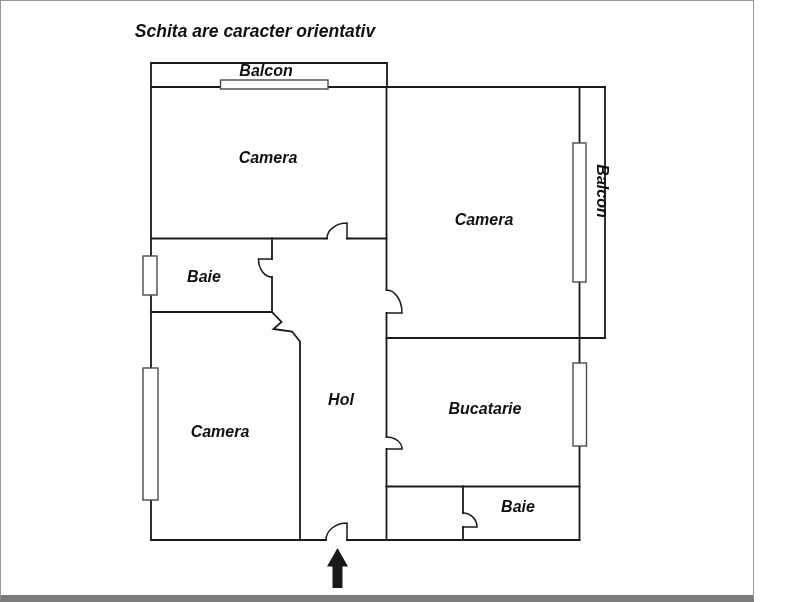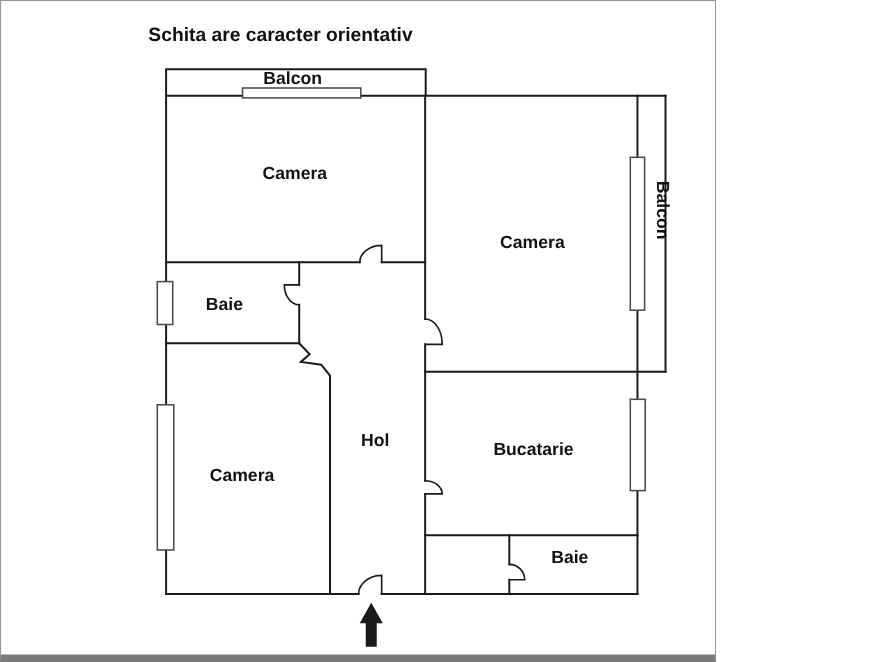--- a/index.html
+++ b/index.html
@@ -1,22 +1,23 @@
 <!DOCTYPE html>
 <html><head>
 <meta charset="utf-8">
 <style>
   html,body{margin:0;padding:0;background:#fff;}
   #stage{
     position:relative;
-    width:651px;height:602px;
+    width:754px;height:602px;
     box-sizing:border-box;
     background:#fff;
     overflow:hidden;
     font-family:"Liberation Sans", sans-serif;
+    font-style:italic;
   }
   #frame{
     position:absolute;left:0;top:0;right:0;bottom:0;
     box-sizing:border-box;
     border-top:1px solid #979797;
     border-left:1px solid #979797;
     border-right:1px solid #979797;
     border-bottom:7px solid #7a7a7a;
     pointer-events:none;
   }

